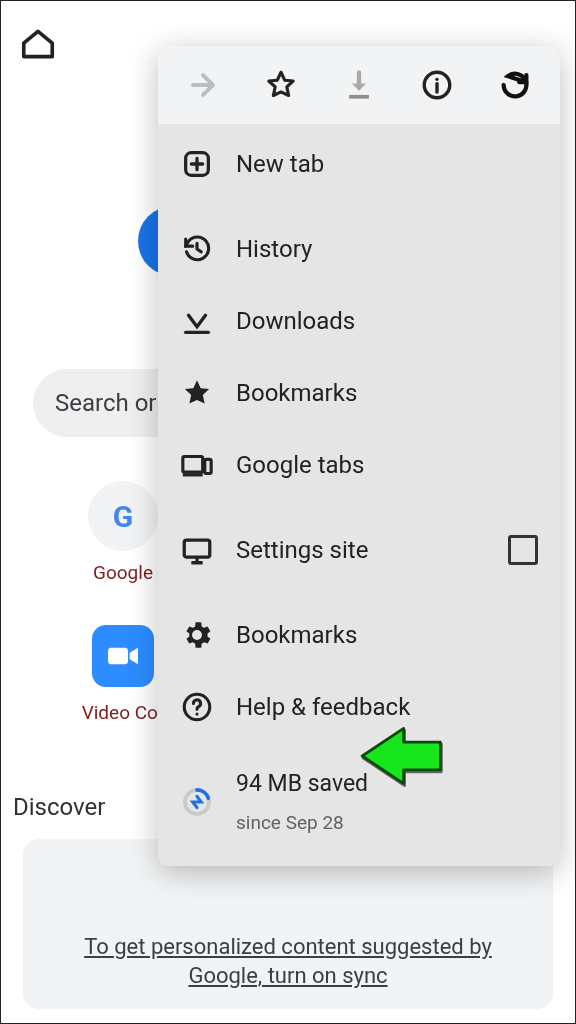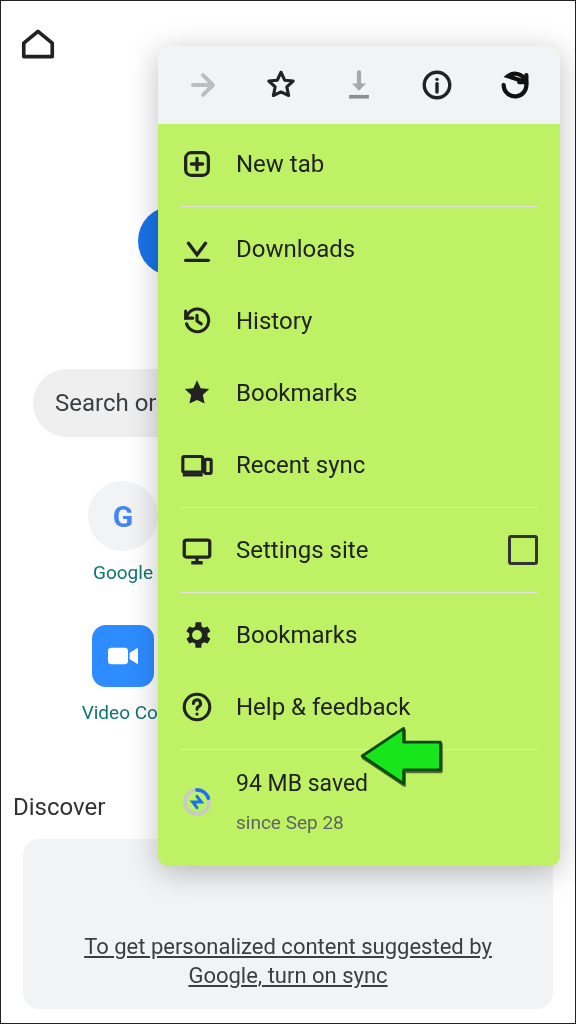--- a/index.html
+++ b/index.html
@@ -21,21 +21,21 @@
     background: #efeff0; border-radius: 34px;
     display: flex; align-items: center; padding-left: 22px;
     color: #3a3f44; font-size: 24px;
   }
 
   .shortcut { position: absolute; display: flex; flex-direction: column; align-items: center; width: 100px; }
   .shortcut .circle {
     width: 70px; height: 70px; border-radius: 50%; background: #f1f3f4;
     display: flex; align-items: center; justify-content: center;
   }
-  .shortcut .label { margin-top: 10px; font-size: 19px; color: #0f766e; }
+  .shortcut .label { margin-top: 10px; font-size: 19px; color: #7f1d1d; }
 
   .zoom-tile {
     width: 62px; height: 62px; border-radius: 14px; background: #2d8cff;
     display: flex; align-items: center; justify-content: center;
   }
   .zoom-tile svg { width: 40px; height: 40px; }
 
   .g-logo { font-weight: 700; font-size: 30px; }
   .g-logo span:nth-child(1){color:#4285F4}.g-logo span:nth-child(2){color:#EA4335}
   .g-logo span:nth-child(3){color:#FBBC05}.g-logo span:nth-child(4){color:#34A853}
@@ -44,21 +44,21 @@
   .discover-card {
     position: absolute; left: 22px; top: 838px; width: 530px; height: 170px;
     background: #f1f3f4; border-radius: 16px;
     display: flex; flex-direction: column; align-items: center; justify-content: flex-end;
     padding: 18px 34px; color: #3a3f44; font-size: 22px; text-align: center; line-height: 1.35; text-decoration: underline;
   }
 
   
   .menu {
     position: absolute; z-index: 5; left: 157px; top: 45px; width: 402px;
-    background: #bef264; border-radius: 10px;
+    background: #e5e5e5; border-radius: 10px;
     box-shadow: 0 6px 30px rgba(0,0,0,.25);
     display: flex; flex-direction: column; overflow: hidden;
   }
   .menu-top {
     height: 78px; background: #f1f3f4;
     display: flex; align-items: center; justify-content: space-around;
     padding: 0 6px;
   }
   .menu-top .ico { width: 34px; height: 34px; display:flex; align-items:center; justify-content:center; }
   .menu-top .ico svg { width: 34px; height: 34px; }
@@ -177,57 +177,57 @@
           </svg>
       </span>
       <span>New tab</span>
     </div>
 
 
     <div class="menu-divider"></div>
 
     <div class="menu-item">
       <span class="mi-icon">
-        <svg viewBox="0 0 24 24" fill="none" stroke="#222" stroke-width="2.4" stroke-linecap="round">
-            <path d="M6 8l6 8 6-8"></path>
-            <path d="M4 20h16"></path>
-          </svg>
-      </span>
-      <span>Downloads</span>
-    </div>
-
-    <div class="menu-item">
-      <span class="mi-icon">
         <svg viewBox="0 0 24 24" fill="none" stroke="#222" stroke-width="2.2" stroke-linecap="round">
             <path d="M4 5v5h5"></path>
             <path d="M4.6 14A8 8 0 1 0 6 6.5L4 10"></path>
             <path d="M12 8v4l3 2"></path>
           </svg>
       </span>
       <span>History</span>
     </div>
 
     <div class="menu-item">
       <span class="mi-icon">
+        <svg viewBox="0 0 24 24" fill="none" stroke="#222" stroke-width="2.4" stroke-linecap="round">
+            <path d="M6 8l6 8 6-8"></path>
+            <path d="M4 20h16"></path>
+          </svg>
+      </span>
+      <span>Downloads</span>
+    </div>
+
+    <div class="menu-item">
+      <span class="mi-icon">
         <svg viewBox="0 0 24 24" fill="#222">
             <path d="M12 3l2.6 5.6 6 .6-4.5 4.2 1.3 6L12 16.9 6.6 19.4l1.3-6L3.4 9.2l6-.6L12 3z"></path>
           </svg>
       </span>
       <span>Bookmarks</span>
     </div>
 
     <div class="menu-item">
       <span class="mi-icon">
         <svg viewBox="0 0 24 24" fill="none" stroke="#222" stroke-width="2.2">
             <rect x="2" y="6" width="14" height="11" rx="1"></rect>
             <path d="M2 19h14"></path>
             <rect x="17.5" y="8" width="4.5" height="10" rx="1"></rect>
           </svg>
       </span>
-      <span>Recent sync</span>
+      <span>Google tabs</span>
     </div>
 
     <div class="menu-divider"></div>
 
     <div class="menu-item">
       <span class="mi-icon">
         <svg viewBox="0 0 24 24" fill="none" stroke="#222" stroke-width="2.3">
             <rect x="3" y="5" width="18" height="12" rx="1.5"></rect>
             <path d="M8 21h8M12 17v4"></path>
           </svg>

